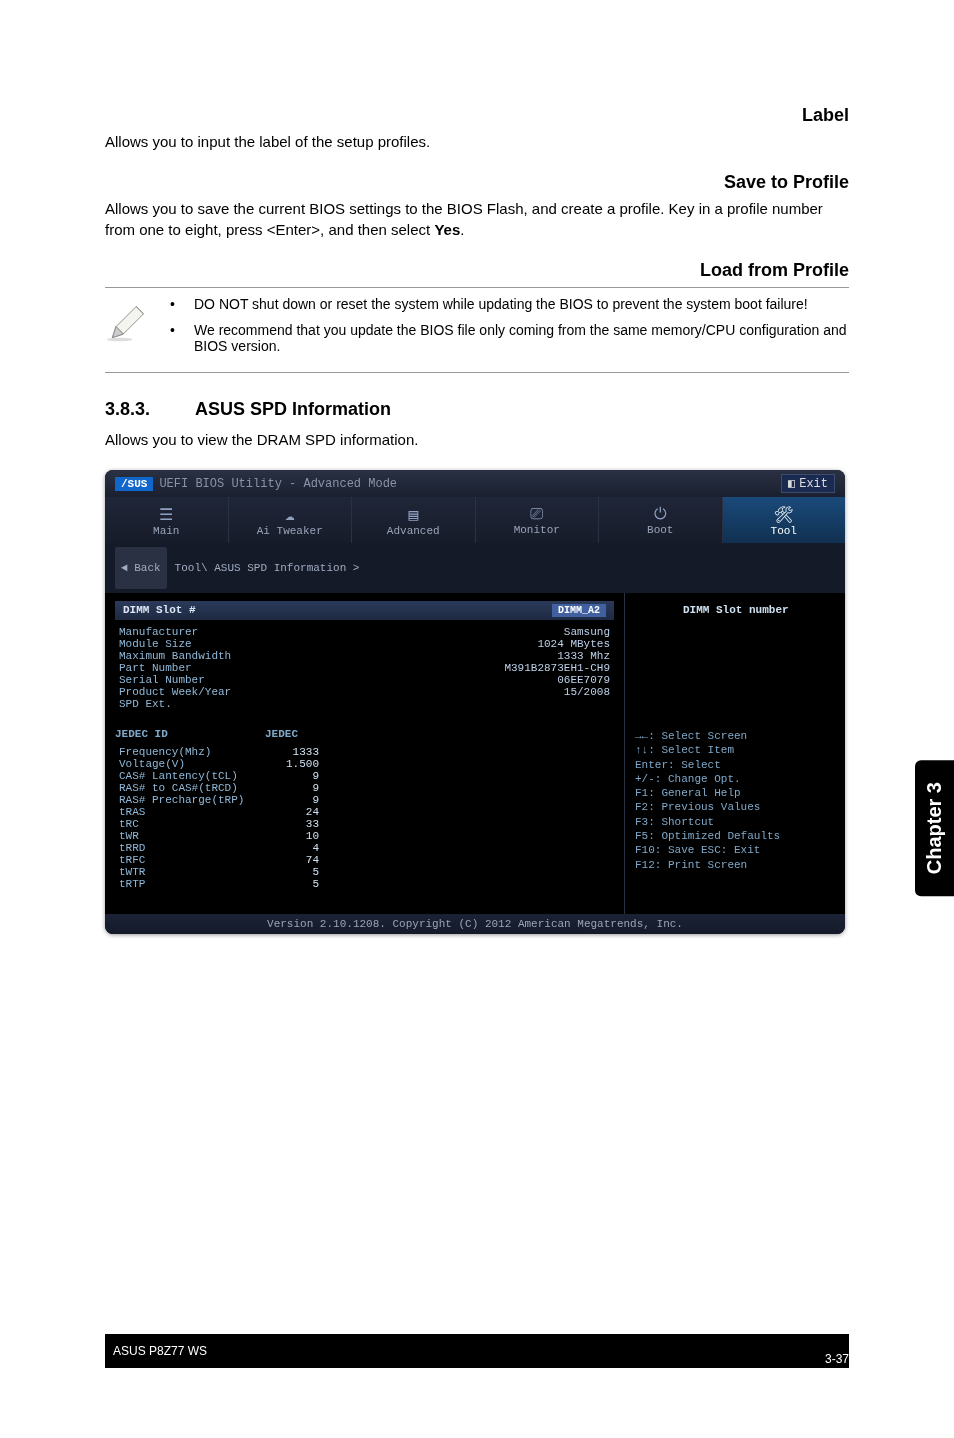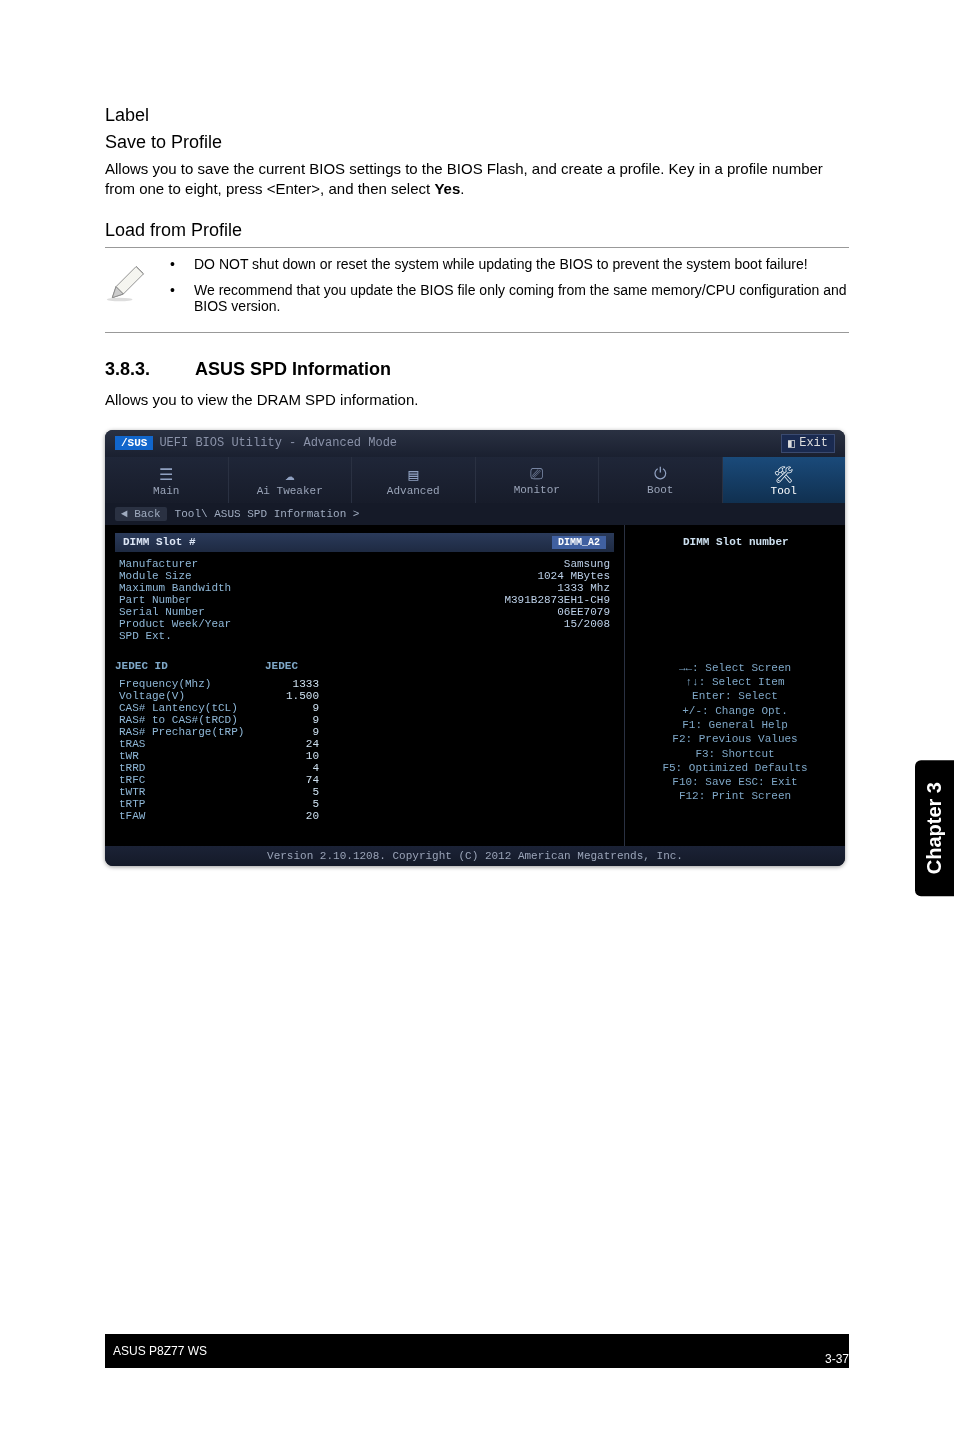--- a/index.html
+++ b/index.html
@@ -10,22 +10,23 @@
   width: 954px;
   height: 1438px;
   position: relative;
   color: #000;
 }
 .page-content {
   padding: 105px 105px 0 105px;
 }
 h3.heading {
   font-size: 18px;
-  font-weight: normal;
+  font-weight: bold;
   margin: 0 0 6px 0;
+  text-align: right;
 }
 p.body {
   font-size: 15px;
   line-height: 1.35;
   margin: 0 0 20px 0;
 }
 .yes { font-weight: bold; }
 .note-box {
   border-top: 1px solid #999;
   border-bottom: 1px solid #999;
@@ -108,21 +109,21 @@
 .bios-tab.tool .icon { color:#fff; }
 .bios-breadcrumb {
   background: #151a28;
   padding: 4px 10px;
   font-size: 11px;
   color: #a0acc0;
   display:flex; align-items:center; gap:8px;
 }
 .back-btn {
   background: #2a3142;
-  padding: 1px 6px;
+  padding: 15px 6px;
   border-radius: 2px;
 }
 .bios-main {
   display: flex;
   background: #000000;
 }
 .bios-left { flex: 1; padding: 8px 10px 14px 10px; }
 .bios-right { width: 200px; padding: 8px 10px 14px 10px; border-left:1px solid #2a3142; }
 .slot-header {
   background: linear-gradient(#2a3a5a,#1e2a42);
@@ -139,21 +140,21 @@
 .info-val { flex:1; text-align:right; color:#bcd0e8; }
 .jedec-row { display:flex; margin-top:8px; }
 .jedec-row .h1 { width:150px; color:#7fa8c8; font-weight:bold; }
 .jedec-row .h2 { color:#7fa8c8; font-weight:bold; }
 .tbl-row { display:flex; }
 .tbl-row .c1 { width:150px; color:#8fb8d8; }
 .tbl-row .c2 { width:50px; text-align:right; color:#cde0f0; }
 .right-header {
   color:#cde0f0; font-weight:bold; padding:3px 4px;margin-left:44px;
 }
-.help-block { margin-top: 110px; color:#7fa8c8; font-size:11px; line-height:1.3;text-align:center; }
+.help-block { margin-top: 110px; color:#7fa8c8; font-size:11px; line-height:1.3; }
 .help-block div { white-space: nowrap; }
 .bios-footer {
   background: linear-gradient(#1b2236,#141a28);
   text-align: center;
   padding: 4px;
   font-size: 11px;
   color: #9aa4b8;
 }
 
 .side-tab {
@@ -189,20 +190,21 @@
   font-size:12px;
 }
 svg.pencil { width:44px; height:44px; }
 </style>
 </head>
 <body>
 
 <div class="page-content">
 
   <h3 class="heading">Label</h3>
+  <p class="body">Allows you to input the label of the setup profiles.</p>
 
   <h3 class="heading">Save to Profile</h3>
   <p class="body">
     <span>Allows you to save the current BIOS settings to the BIOS Flash, and create a profile. Key in a profile number from one to eight, press &lt;Enter&gt;, and then select </span><span class="yes">Yes</span><span>.</span>
   </p>
 
   <h3 class="heading">Load from Profile</h3>
 
   <div class="note-box">
     <div class="note-icon">
@@ -314,42 +316,42 @@
             </div>
           <div class="tbl-row">
               <div class="c1">RAS# Precharge(tRP)</div>
               <div class="c2">9</div>
             </div>
           <div class="tbl-row">
               <div class="c1">tRAS</div>
               <div class="c2">24</div>
             </div>
           <div class="tbl-row">
+              <div class="c1">tRC</div>
+              <div class="c2">33</div>
+            </div>
+          <div class="tbl-row">
               <div class="c1">tWR</div>
               <div class="c2">10</div>
             </div>
           <div class="tbl-row">
               <div class="c1">tRRD</div>
               <div class="c2">4</div>
             </div>
           <div class="tbl-row">
               <div class="c1">tRFC</div>
               <div class="c2">74</div>
             </div>
           <div class="tbl-row">
               <div class="c1">tWTR</div>
               <div class="c2">5</div>
             </div>
           <div class="tbl-row">
               <div class="c1">tRTP</div>
               <div class="c2">5</div>
-            </div>
-          <div class="tbl-row">
-              <div class="c1">tFAW</div>
-              <div class="c2">20</div>
             </div>
         </div>
       </div>
       <div class="bios-right">
         <div class="right-header">DIMM Slot number</div>
         <div class="help-block">
           <div>→←: Select Screen</div>
           <div>↑↓: Select Item</div>
           <div>Enter: Select</div>
           <div>+/-: Change Opt.</div>

